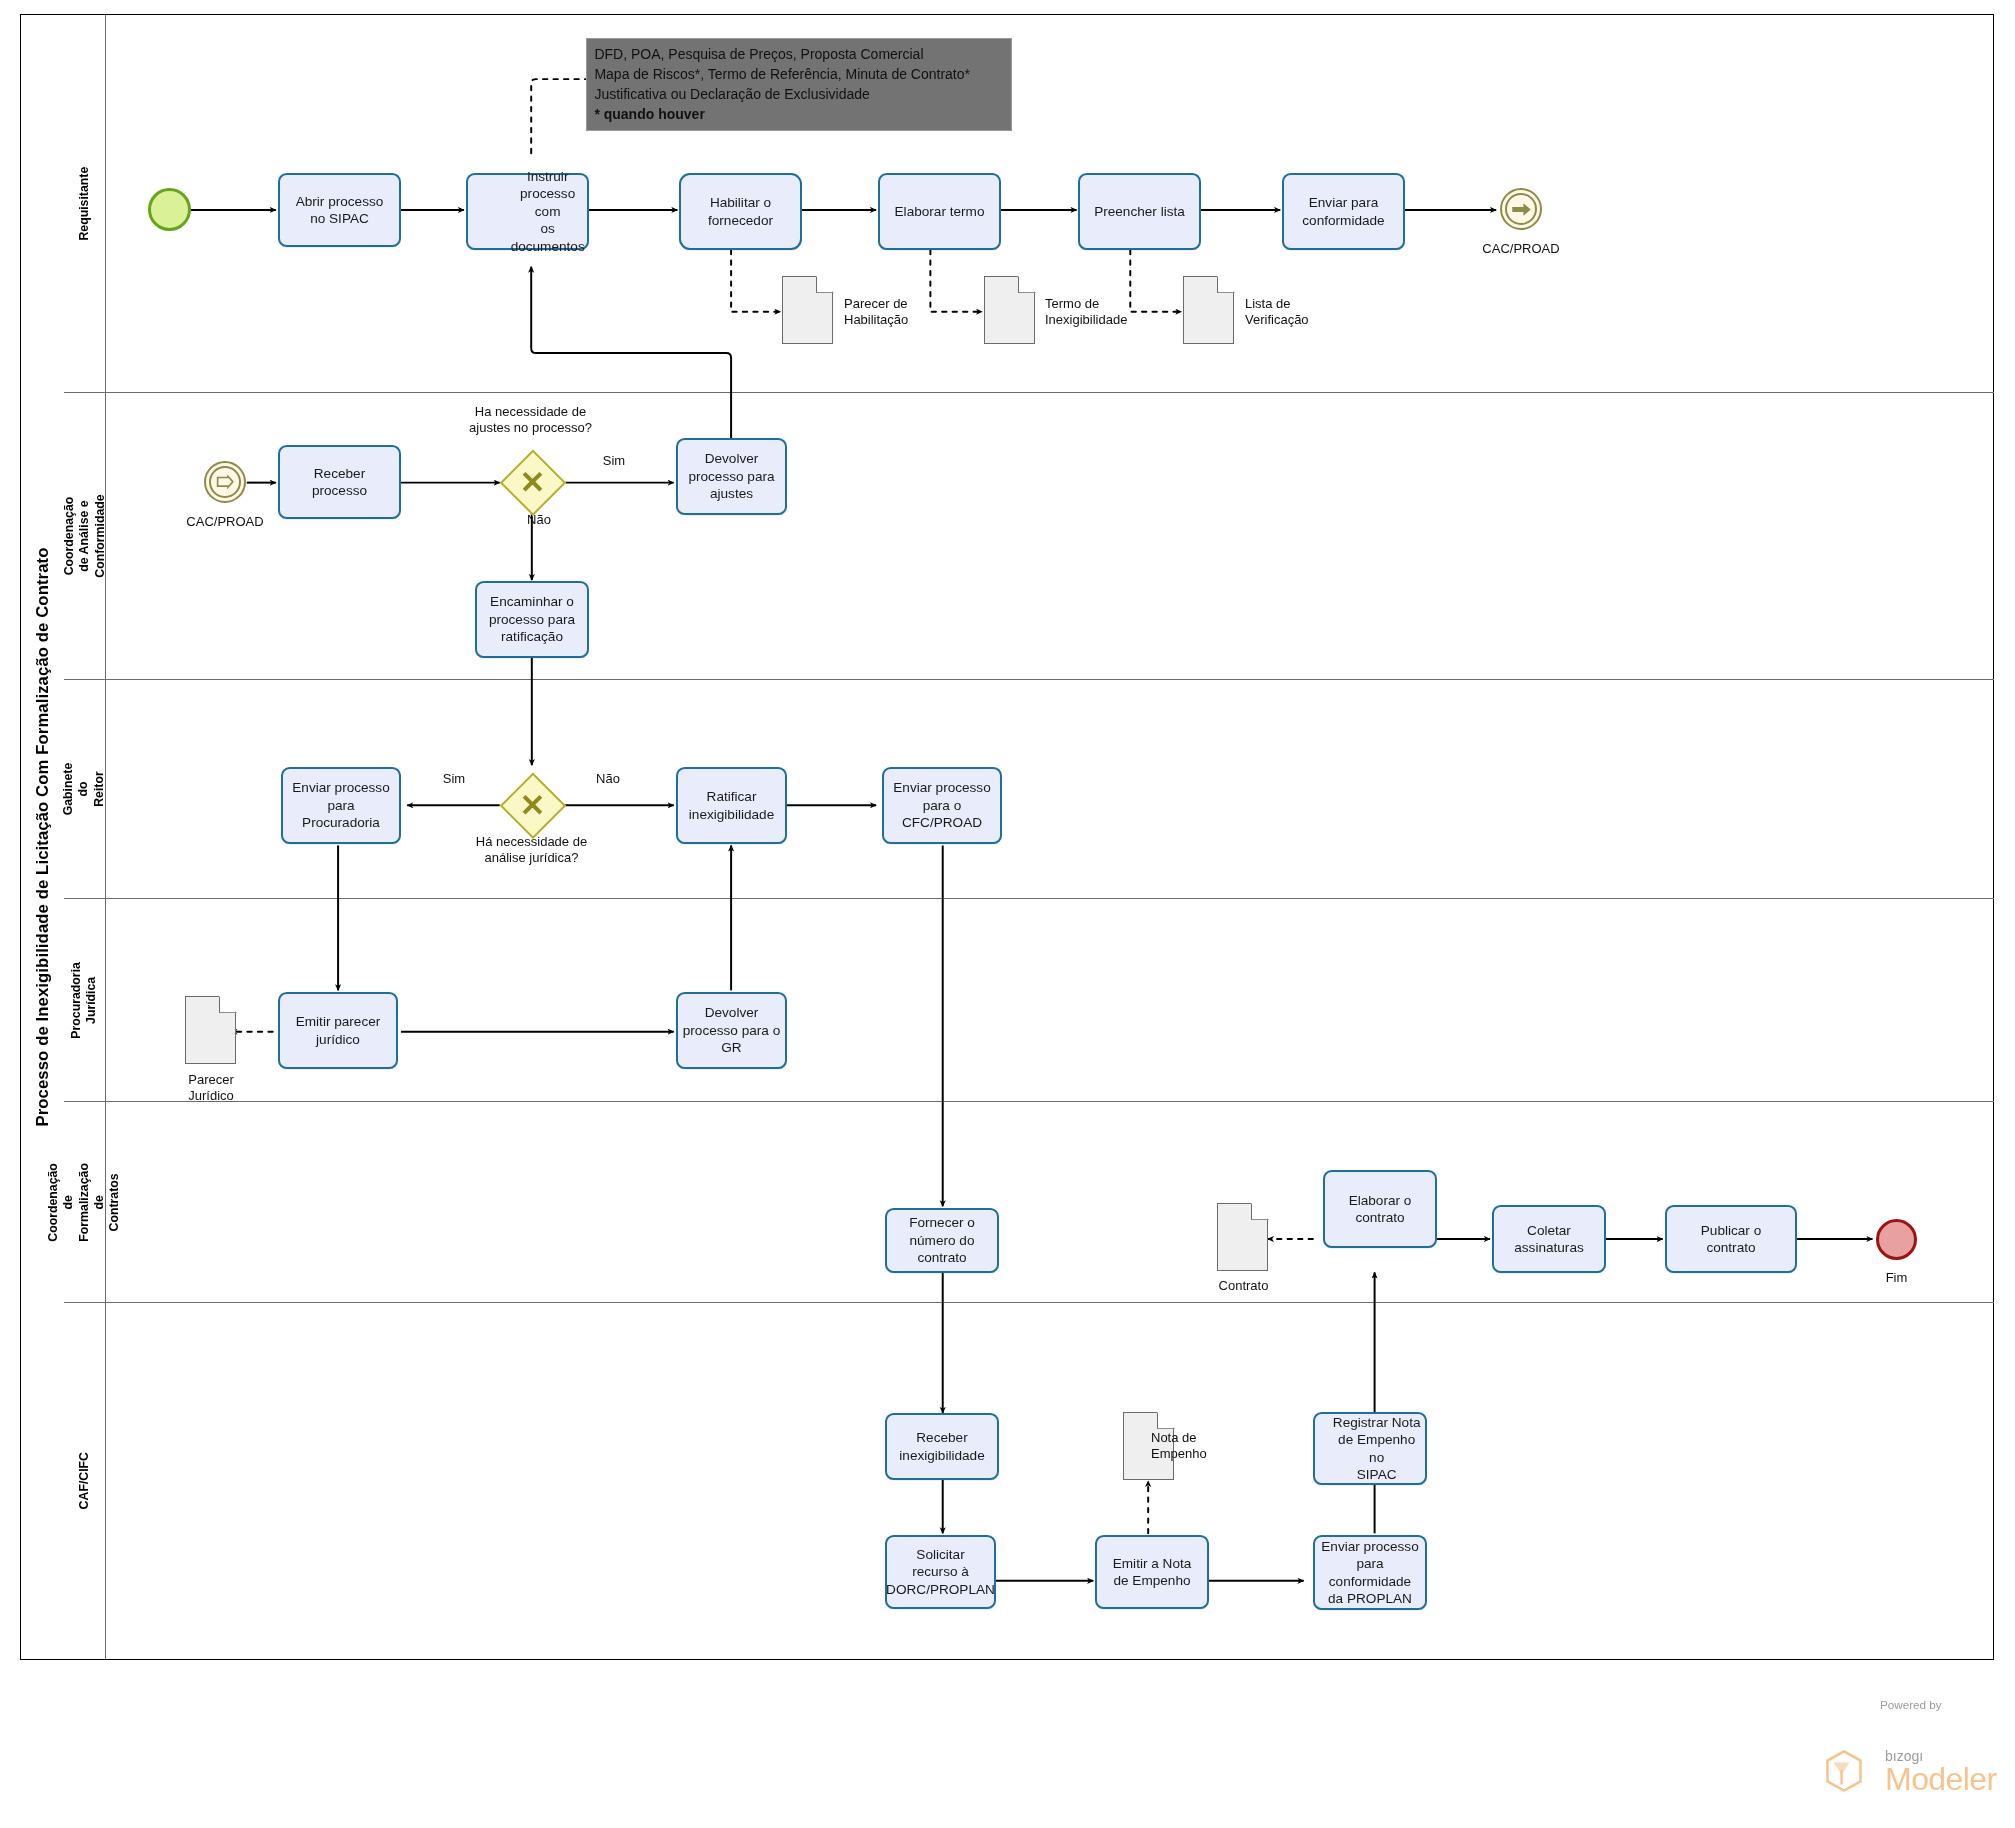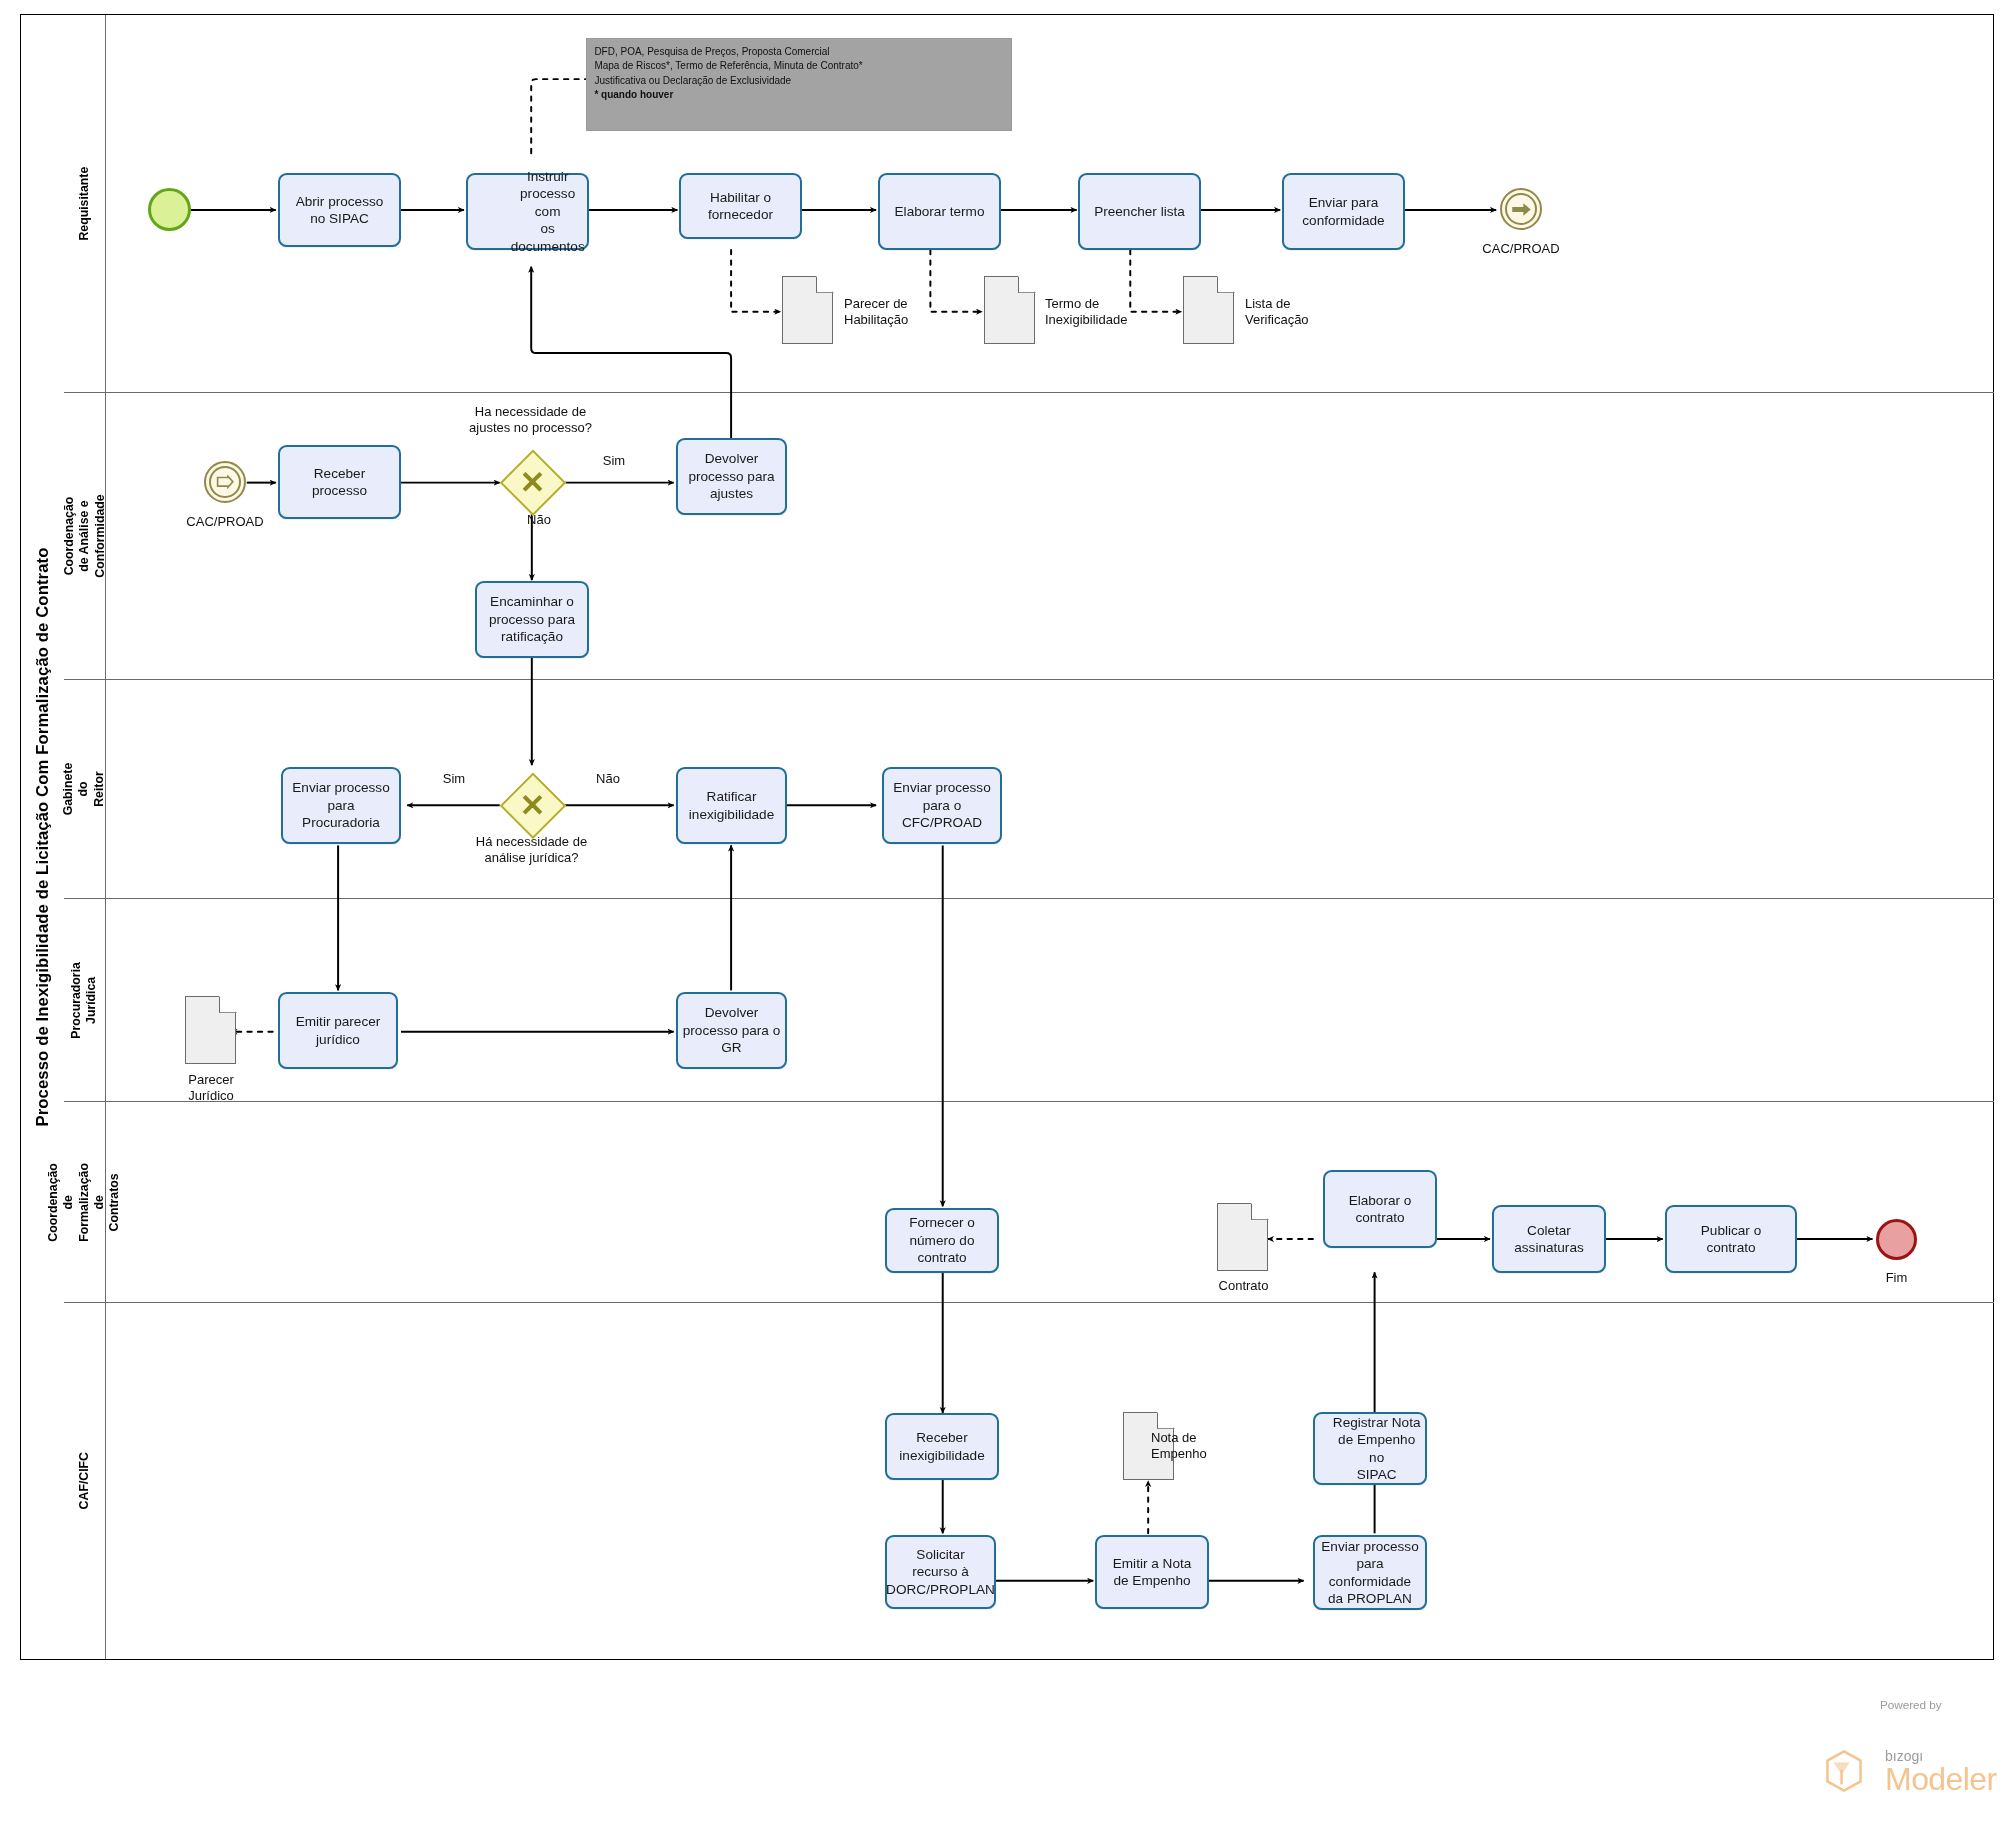--- a/index.html
+++ b/index.html
@@ -49,22 +49,22 @@
     clip-path:polygon(0 0, 66% 0, 100% 23%, 100% 100%, 0 100%);}
   .docobj .fold{position:absolute;right:0;top:0;width:34%;height:23%;}
   .docobj .fold:before{content:"";position:absolute;left:0;top:0;width:100%;height:100%;
     background:#fff;border-left:1.2px solid #6b6b6b;border-bottom:1.2px solid #6b6b6b;
     clip-path:polygon(0 0, 100% 100%, 0 100%);}
 
   .lbl{position:absolute;font-size:13px;line-height:1.25;color:#111;white-space:pre-line;}
   .lbl.c{text-align:center;}
   .lbl.l{text-align:left;}
 
-  .note{position:absolute;background:#a3a3a3;border:1.2px solid #9a9a9a;box-sizing:border-box;
-    padding:6.2px 7.4px;font-size:10px;line-height:1.42;color:#111;}
+  .note{position:absolute;background:#737373;border:1.2px solid #9a9a9a;box-sizing:border-box;
+    padding:6.2px 7.4px;font-size:14px;line-height:1.42;color:#111;}
 
   
   .conn{position:absolute;left:0;top:0;width:2015px;height:1829px;pointer-events:none;}
 
   
   .logo{position:absolute;right:18.5px;bottom:34px;text-align:center;}
   .logo .pw{font-size:11.7px;color:#9b9b9b;margin-bottom:1.2px;}
   .logo .row{display:flex;align-items:center;gap:22px;margin-top:38px;}
   .logo .mk{font-size:32px;color:#f5c48e;line-height:1;letter-spacing:-0.6px;}
   .logo .bz{font-size:14px;color:#9b9b9b;line-height:1;}
@@ -195,21 +195,21 @@
 
   <div class="event start" style="left:148px;top:188px;width:43px;height:43px;"></div>
 
   <div class="task" style="left: 278px; top: 173px; width: 123px; height: 74px; white-space: pre-line;">Abrir processo
 no SIPAC</div>
 
   <div class="task" style="left: 466px; top: 173px; width: 123px; height: 77px; white-space: pre-line; padding-left: 44px;">Instruir
 processo com
 os documentos</div>
 
-  <div class="task" style="left: 679px; top: 173px; width: 123px; height: 66px; white-space: pre-line;">Habilitar o
+  <div class="task" style="left: 679px; top: 173px; width: 123px; height: 77px; white-space: pre-line; border-radius: 11px;">Habilitar o
 fornecedor</div>
 
   <div class="task" style="left:878px;top:173px;width:123px;height:77px;">Elaborar termo</div>
 
   <div class="task" style="left:1078px;top:173px;width:123px;height:77px;">Preencher lista</div>
 
   <div class="task" style="left: 1282px; top: 173px; width: 123px; height: 77px; white-space: pre-line;">Enviar para
 conformidade</div>
 
   <div class="event inter" style="left:1500px;top:188px;width:42px;height:42px;">

